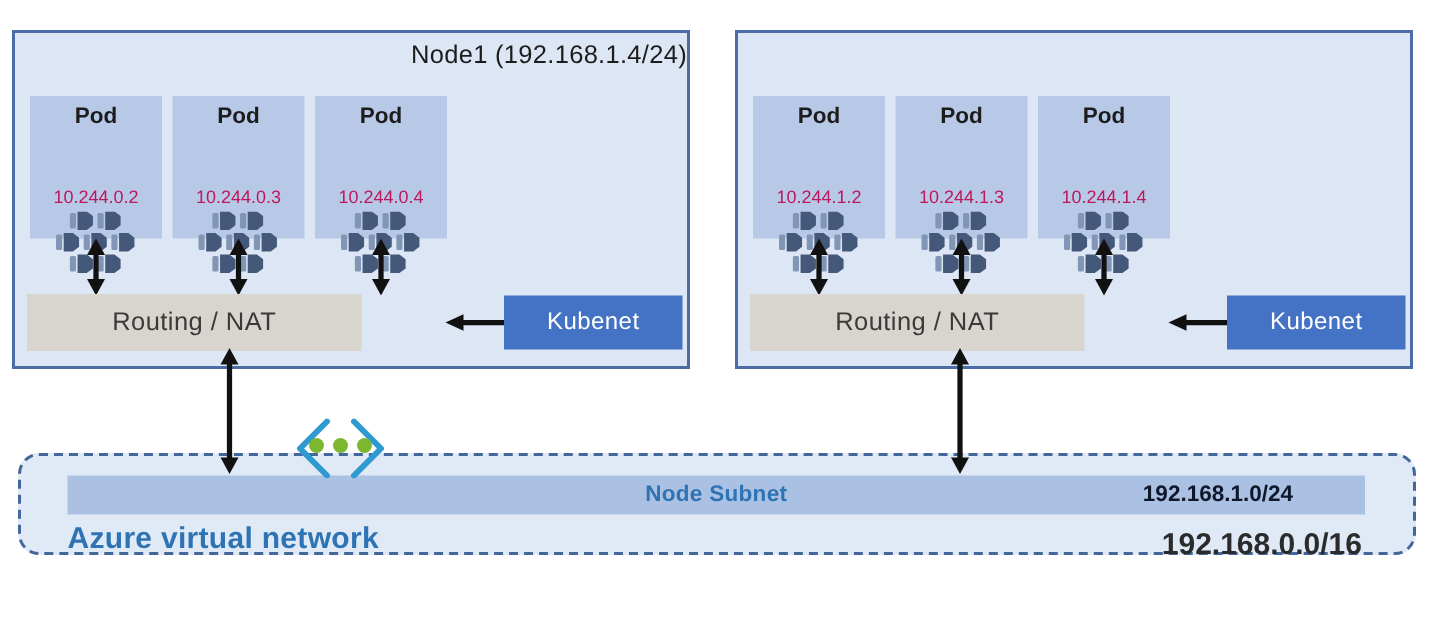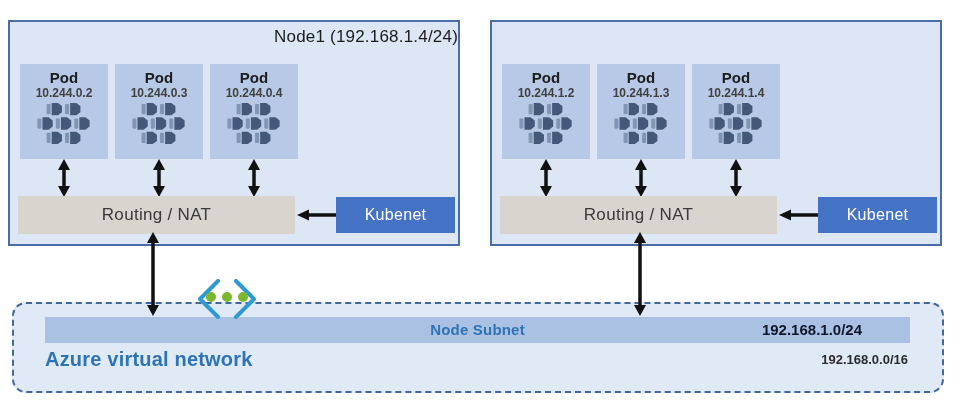--- a/index.html
+++ b/index.html
@@ -19,62 +19,62 @@
     position:absolute;top:5px;left:0;width:100%;text-align:right;
     font-size:17px;font-weight:400;color:#1c1c1c;letter-spacing:.2px;
   }
   
   .pod{
     position:absolute;top:42px;width:88px;height:95px;background:#b7c9e6;
     text-align:center;
   }
   .pod.p0{left:10px;} .pod.p1{left:105px;} .pod.p2{left:200px;}
   .pod-label{font-size:15px;font-weight:700;color:#1c1c1c;margin-top:5px;line-height:17px;}
-  .pod-ip{font-size:12px;font-weight:700;color:#404040;line-height:14px;}
+  .pod-ip{font-size:12px;font-weight:400;color:#be185d;line-height:14px;margin-top:38px;}
   .pod-icon{display:block;margin:3px auto 0 auto;}
   
   .routing{
-    position:absolute;left:8px;top:174px;width:277px;height:38px;
+    position:absolute;left:8px;top:174px;width:223px;height:38px;
     background:#d8d5cf;color:#3a3a3a;font-size:17px;font-weight:500;
     text-align:center;line-height:38px;letter-spacing:.3px;
   }
   .kubenet{
     position:absolute;left:326px;top:175px;width:119px;height:36px;
     background:#4472c4;color:#ffffff;font-size:16px;font-weight:400;
     text-align:center;line-height:36px;letter-spacing:.3px;
   }
   .harrow{position:absolute;left:286px;top:187px;}
   .varrow{position:absolute;}
   .va0{left:47px;top:137px;} .va1{left:142px;top:137px;} .va2{left:237px;top:137px;}
   .node-subnet-arrow{position:absolute;top:231px;z-index:5;}
   .nsa1{left:146px;} .nsa2{left:633px;}
   
   .vnet{
-    position:absolute;left:12px;top:302px;width:932px;height:91px;
+    position:absolute;left:12px;top:302px;width:932px;height:68px;
     background:#e0e9f6;border:2px dashed #44679b;border-radius:14px;
   }
   .subnet-bar{
     position:absolute;left:31px;top:13px;width:865px;height:26px;
     background:#abc1e3;
   }
   .subnet-label{
     position:absolute;left:0;width:100%;text-align:center;line-height:26px;
     color:#2e74b5;font-size:15px;font-weight:700;letter-spacing:.2px;
   }
   .subnet-cidr{
     position:absolute;right:48px;top:0;line-height:26px;
     color:#0f172a;font-size:15px;font-weight:600;
   }
   .vnet-label{
     position:absolute;left:31px;top:44px;color:#2e74b5;
     font-size:20px;font-weight:700;letter-spacing:.2px;
   }
   .vnet-cidr{
     position:absolute;right:34px;top:48px;color:#2b2b2b;
-    font-size:13px;font-weight:600;
+    font-size:20px;font-weight:600;
   }
   .vnet-icon{position:absolute;left:197px;top:279px;z-index:6;}
   .hidden-defs{position:absolute;width:0;height:0;overflow:hidden;}
 </style>
 </head>
 <body>
 
 <svg class="hidden-defs" aria-hidden="true">
   <defs>
     <g id="cunit">

